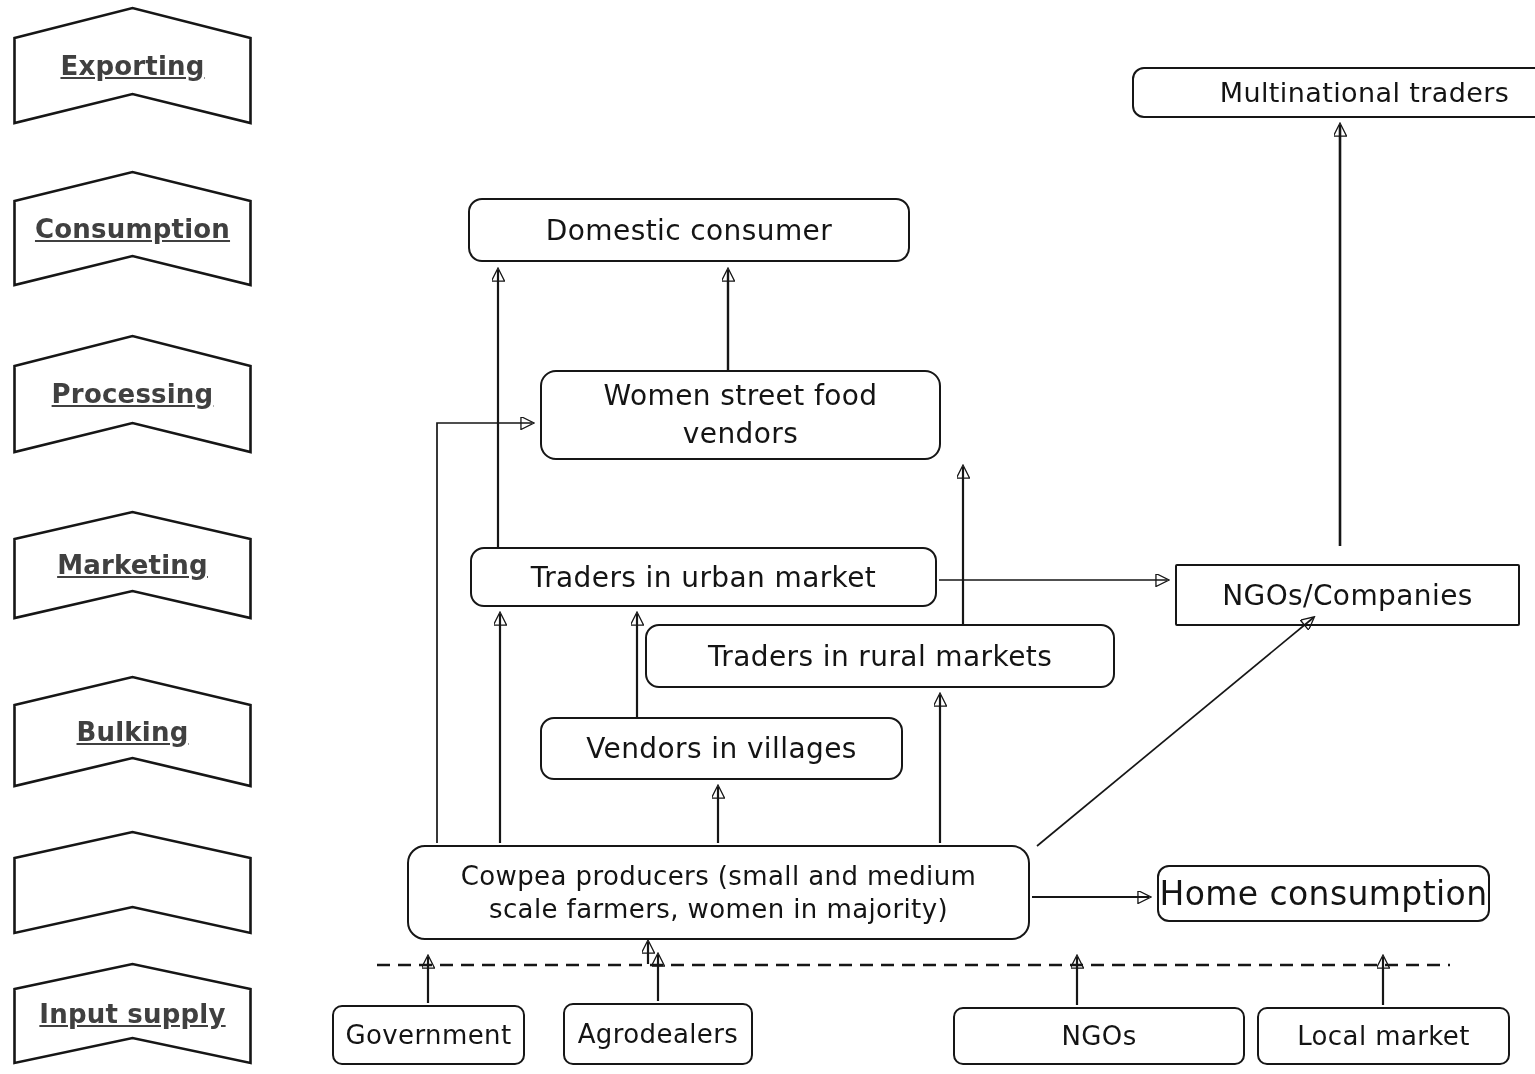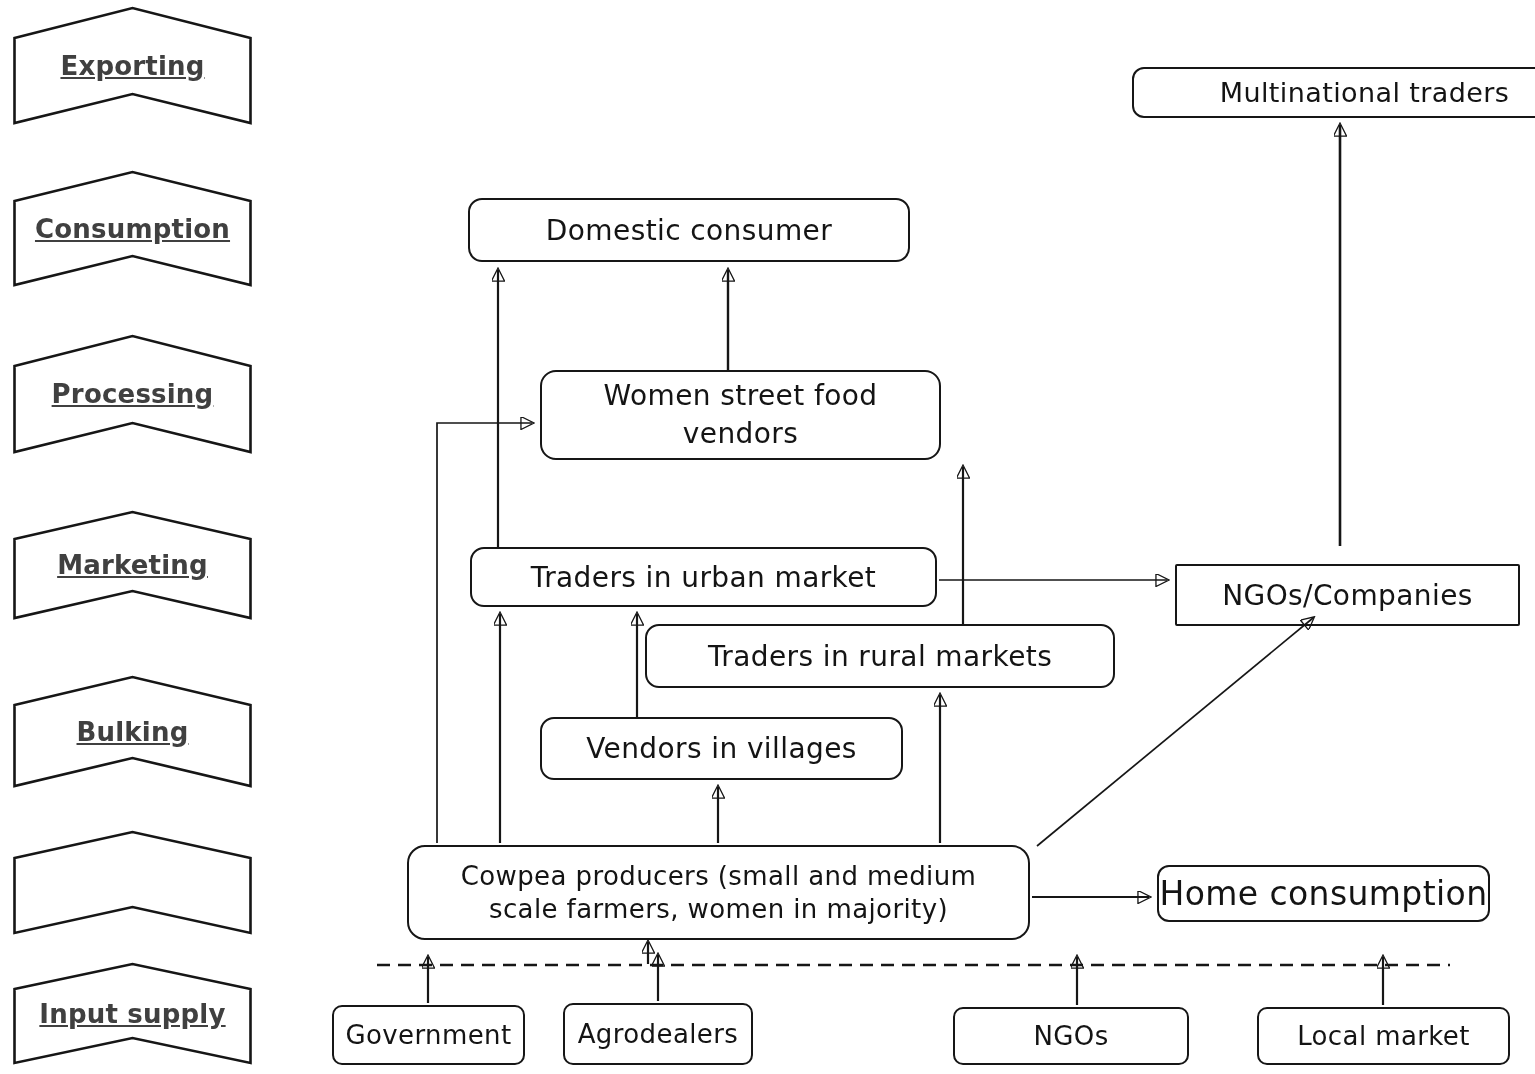--- a/index.html
+++ b/index.html
@@ -113,21 +113,21 @@
   <div class="node" style="left:1157px;top:865px;width:333px;height:57px;border-radius:12px;font-size:33px;">
     <span>Home consumption</span>
   </div>
 
   <div class="node small" style="left:332px;top:1005px;width:193px;height:60px;border-radius:10px;">
     <span>Government</span>
   </div>
   <div class="node small" style="left:563px;top:1003px;width:190px;height:62px;border-radius:10px;">
     <span>Agrodealers</span>
   </div>
-  <div class="node small" style="left:953px;top:1007px;width:236px;height:58px;border-radius:10px;">
+  <div class="node small" style="left:953px;top:1007px;width:292px;height:58px;border-radius:10px;">
     <span>NGOs</span>
   </div>
   <div class="node small" style="left:1257px;top:1007px;width:253px;height:58px;border-radius:10px;">
     <span>Local market</span>
   </div>
 
   <svg class="overlay" width="1535" height="1074" viewBox="0 0 1535 1074">
     <defs>
       <marker id="ah" viewBox="0 0 10 10" refX="8.5" refY="5" markerWidth="15" markerHeight="13" orient="auto" markerUnits="userSpaceOnUse">
         <path d="M0,0 L10,5 L0,10 z" fill="#161616"></path>

